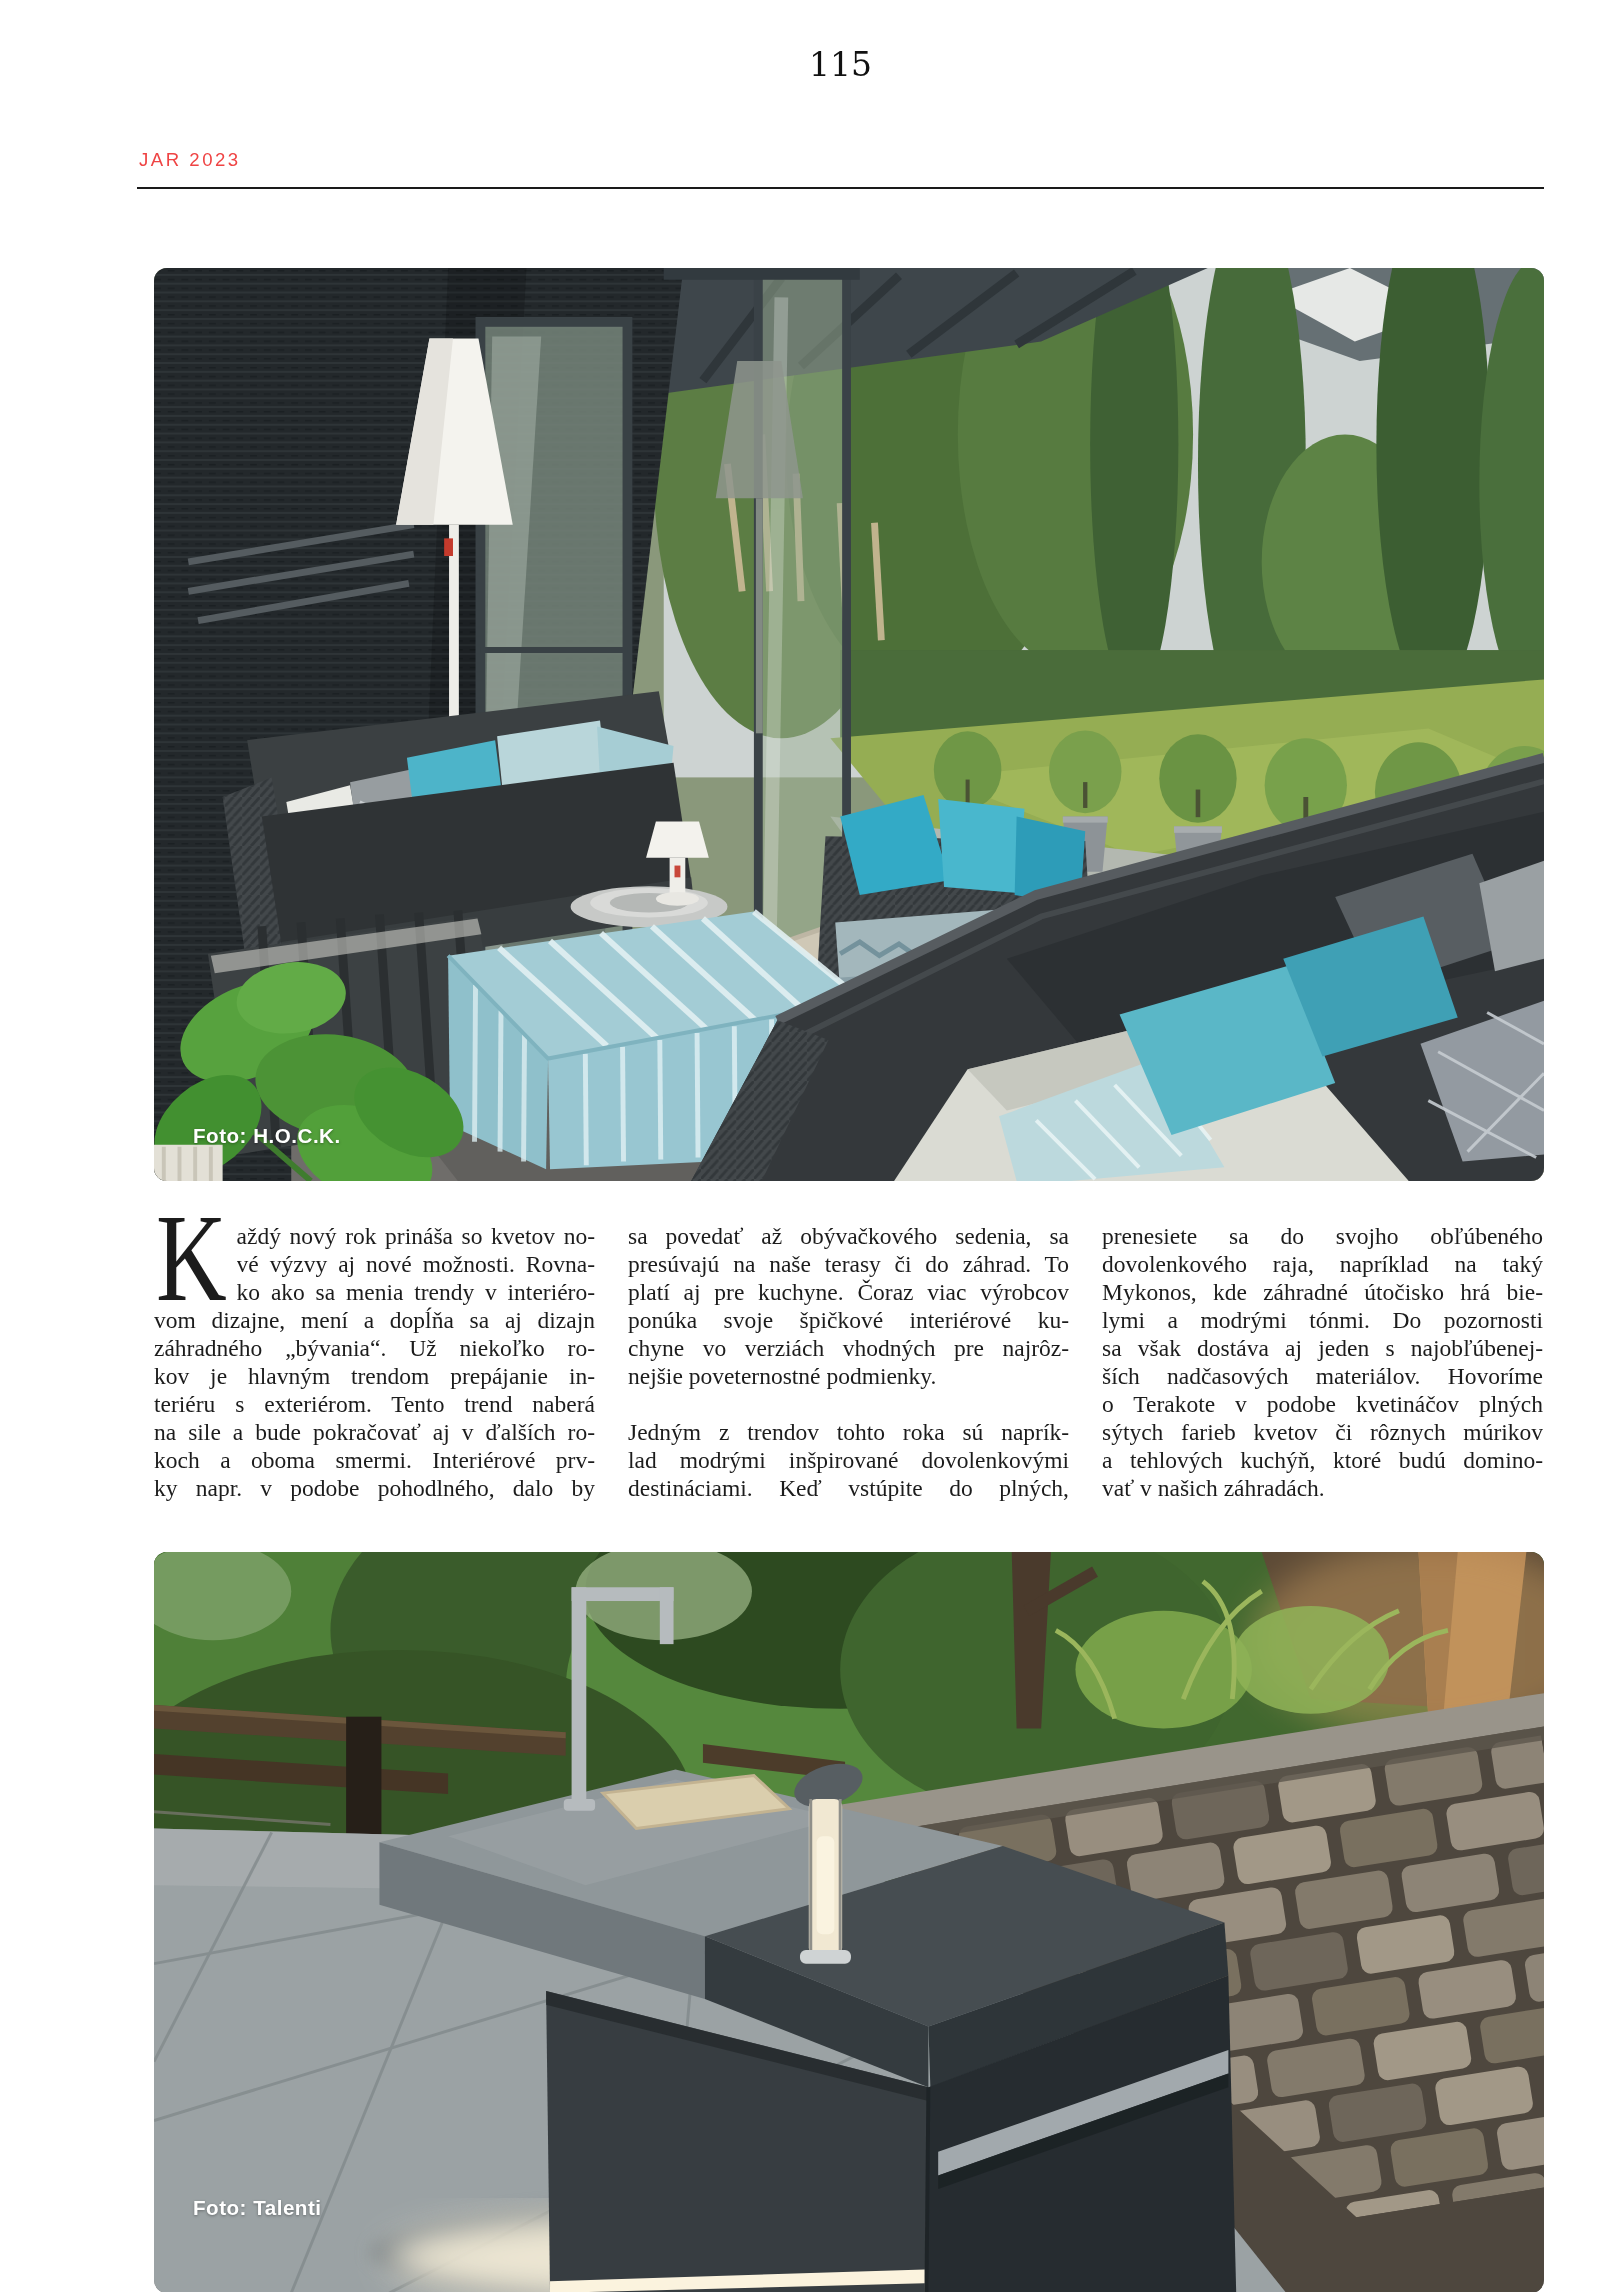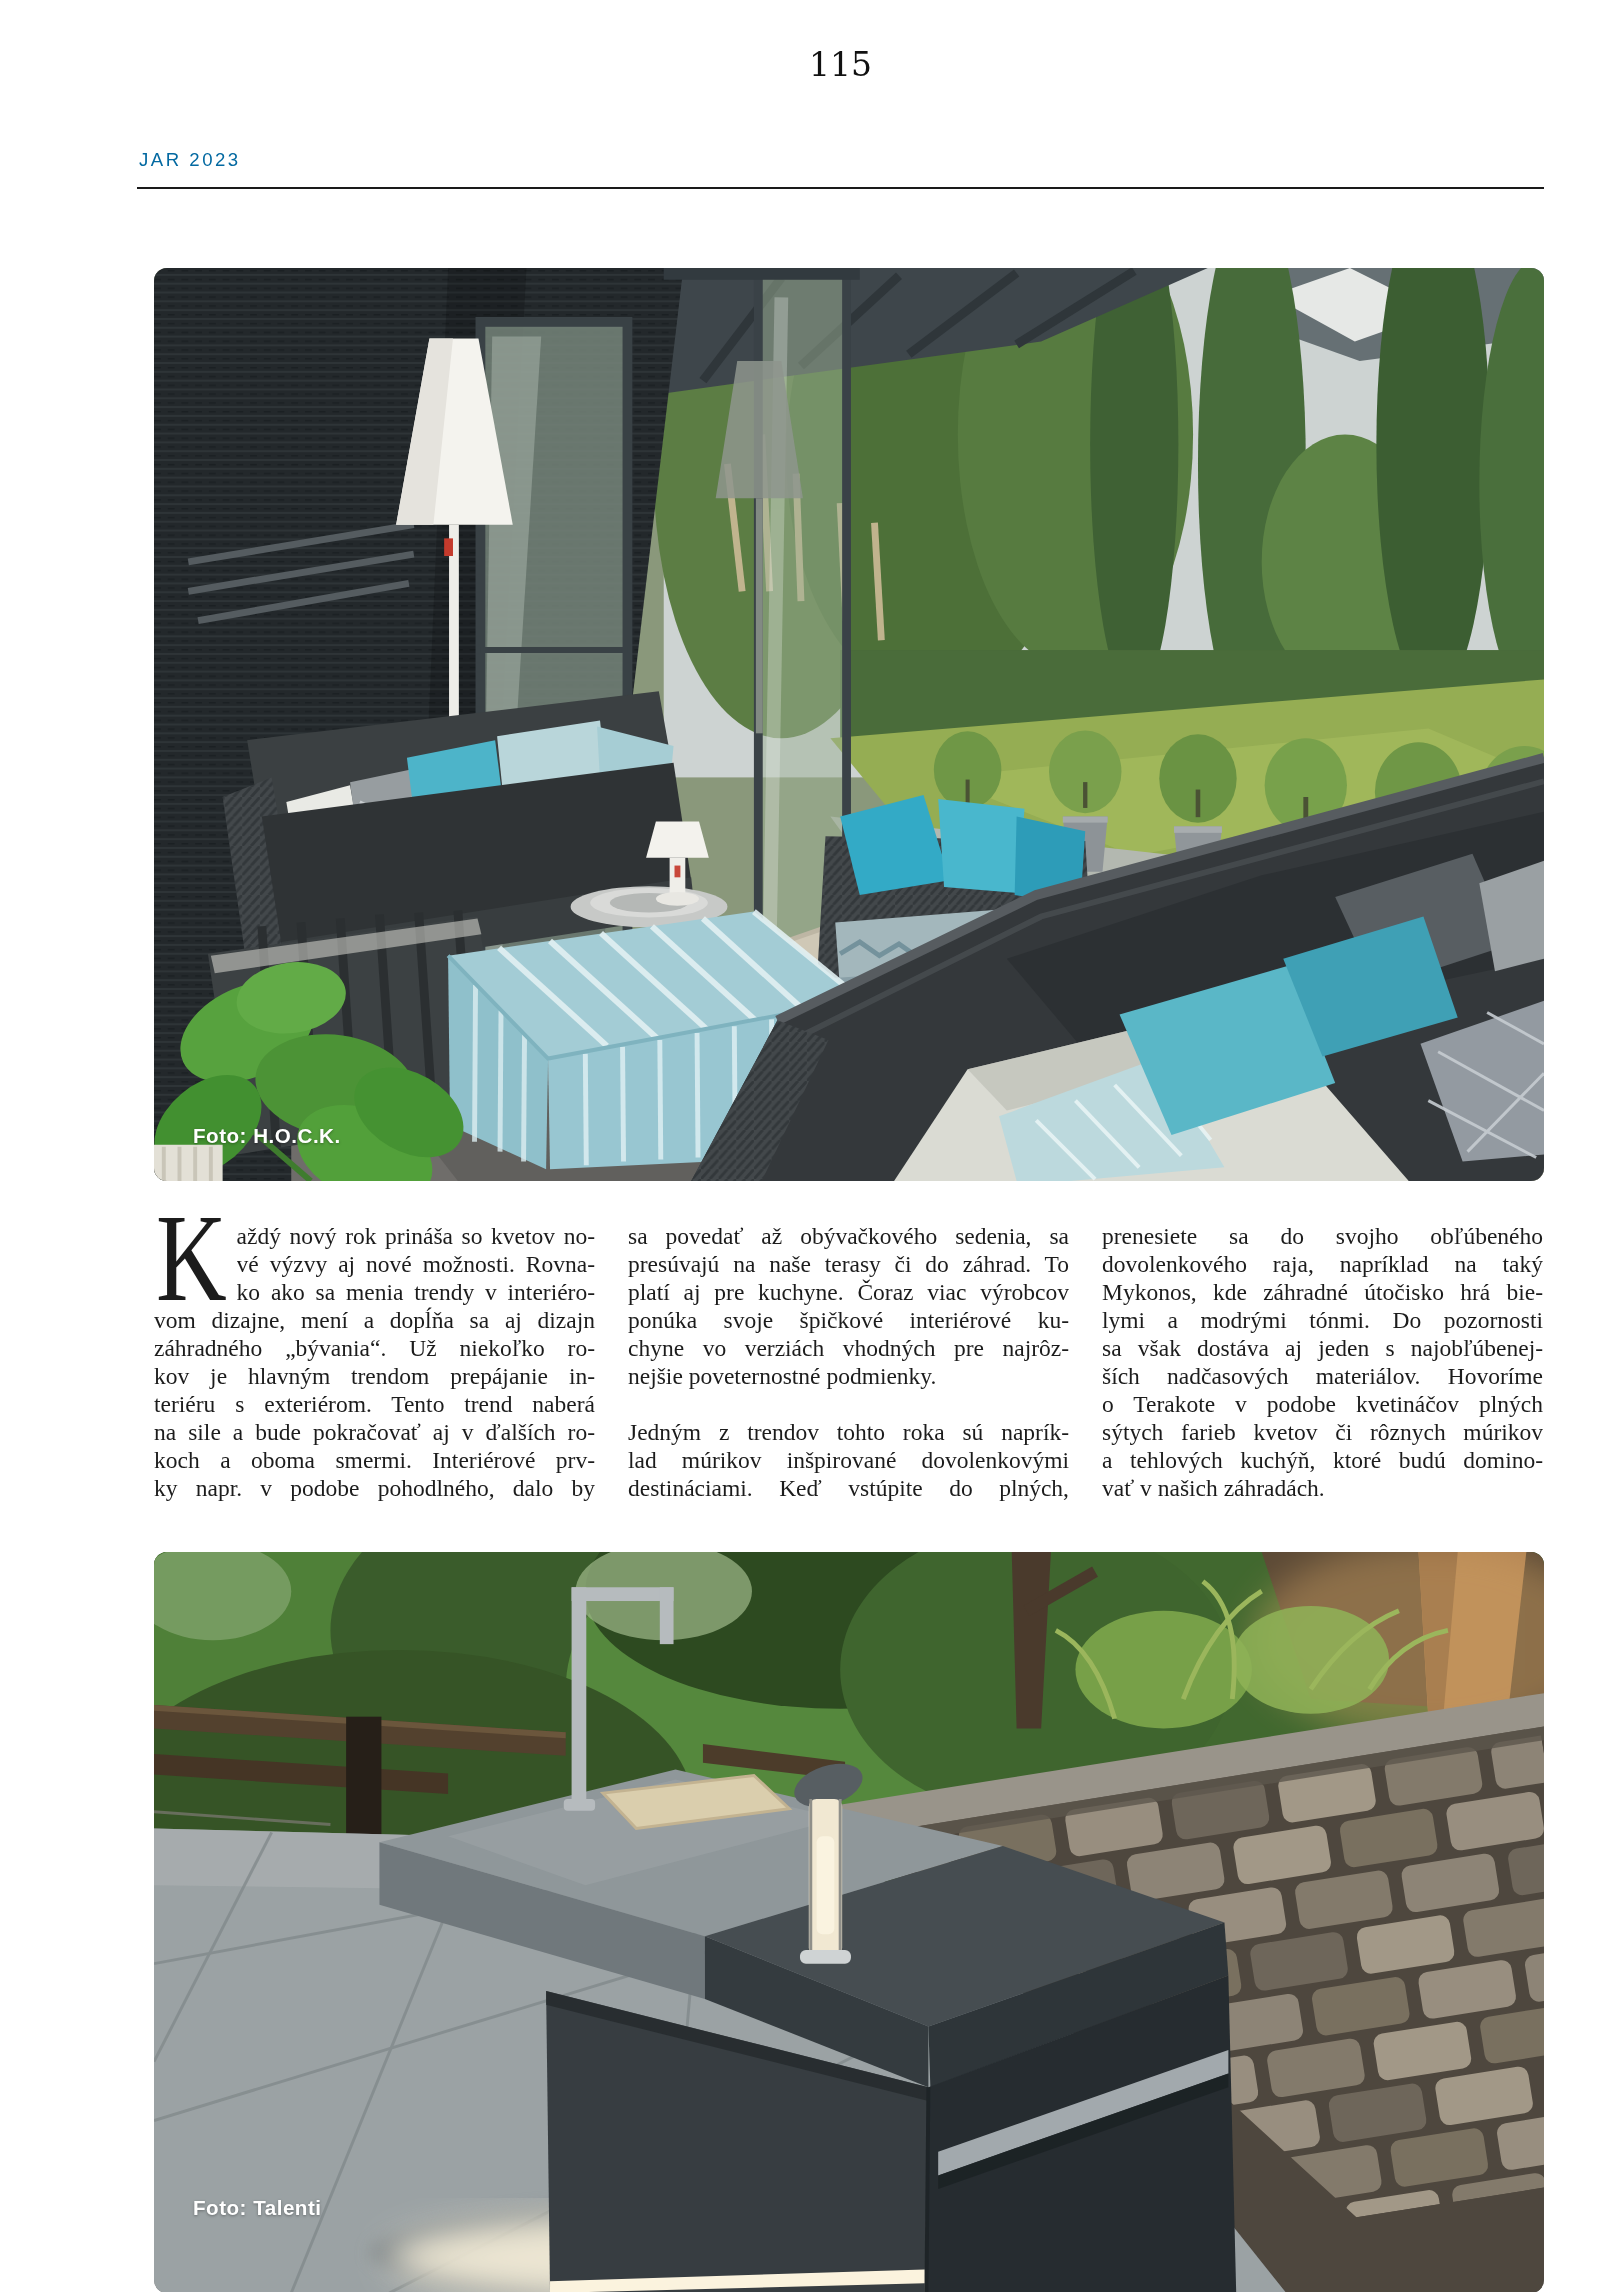--- a/index.html
+++ b/index.html
@@ -1,21 +1,21 @@
 <!DOCTYPE html>
 <html><head>
 <meta charset="utf-8">
 <style>
   html,body{margin:0;padding:0;background:#e8e8e8;}
   .page{position:relative;width:1621px;height:2293px;background:#ffffff;margin:0 auto;
         font-family:"Liberation Serif", serif;overflow:hidden;}
   .pagenum{position:absolute;top:45px;left:137px;width:1407px;text-align:center;
            font-family:"DejaVu Serif", serif;font-weight:normal;font-size:33px;color:#111;}
   .edition{position:absolute;top:149px;left:139px;font-family:"Liberation Sans", sans-serif;
-           font-size:18.6px;letter-spacing:2.5px;color:#0369a1;}
+           font-size:18.6px;letter-spacing:2.5px;color:#ef4444;}
   .rule{position:absolute;top:187px;left:137px;width:1407px;height:2px;background:#1a1a1a;}
   .photo{position:absolute;left:154px;width:1390px;overflow:hidden;background:#777;border-radius:13px;}
   .photo1{top:268px;height:913px;}
   .photo2{top:1552px;height:741px;}
   .photo svg{display:block;width:100%;height:100%;}
   .caption{position:absolute;left:39px;color:#ffffff;font-family:"Liberation Sans", sans-serif;
            font-weight:bold;font-size:20.6px;letter-spacing:0.5px;text-shadow:0 1px 2.9px rgba(0,0,0,.35);}
   .cap1{bottom:33px;}
   .cap2{bottom:73px;}
   .textrow{position:absolute;top:1222px;left:154px;width:1390px;display:flex;gap:33px;}
@@ -365,21 +365,21 @@
       <div class="para">
           <div class="jline">sa povedať až obývačkového sedenia, sa</div>
           <div class="jline">presúvajú na naše terasy či do záhrad. To</div>
           <div class="jline">platí aj pre kuchyne. Čoraz viac výrobcov</div>
           <div class="jline">ponúka svoje špičkové interiérové ku-</div>
           <div class="jline">chyne vo verziách vhodných pre najrôz-</div>
           <div class="jline flush">nejšie poveternostné podmienky.</div>
         </div>
       <div class="para">
           <div class="jline">Jedným z trendov tohto roka sú naprík-</div>
-          <div class="jline">lad múrikov inšpirované dovolenkovými</div>
+          <div class="jline">lad modrými inšpirované dovolenkovými</div>
           <div class="jline">destináciami. Keď vstúpite do plných,</div>
         </div>
     </div>
     <div class="col">
       <div class="para">
           <div class="jline">prenesiete sa do svojho obľúbeného</div>
           <div class="jline">dovolenkového raja, napríklad na taký</div>
           <div class="jline">Mykonos, kde záhradné útočisko hrá bie-</div>
           <div class="jline">lymi a modrými tónmi. Do pozornosti</div>
           <div class="jline">sa však dostáva aj jeden s najobľúbenej-</div>

